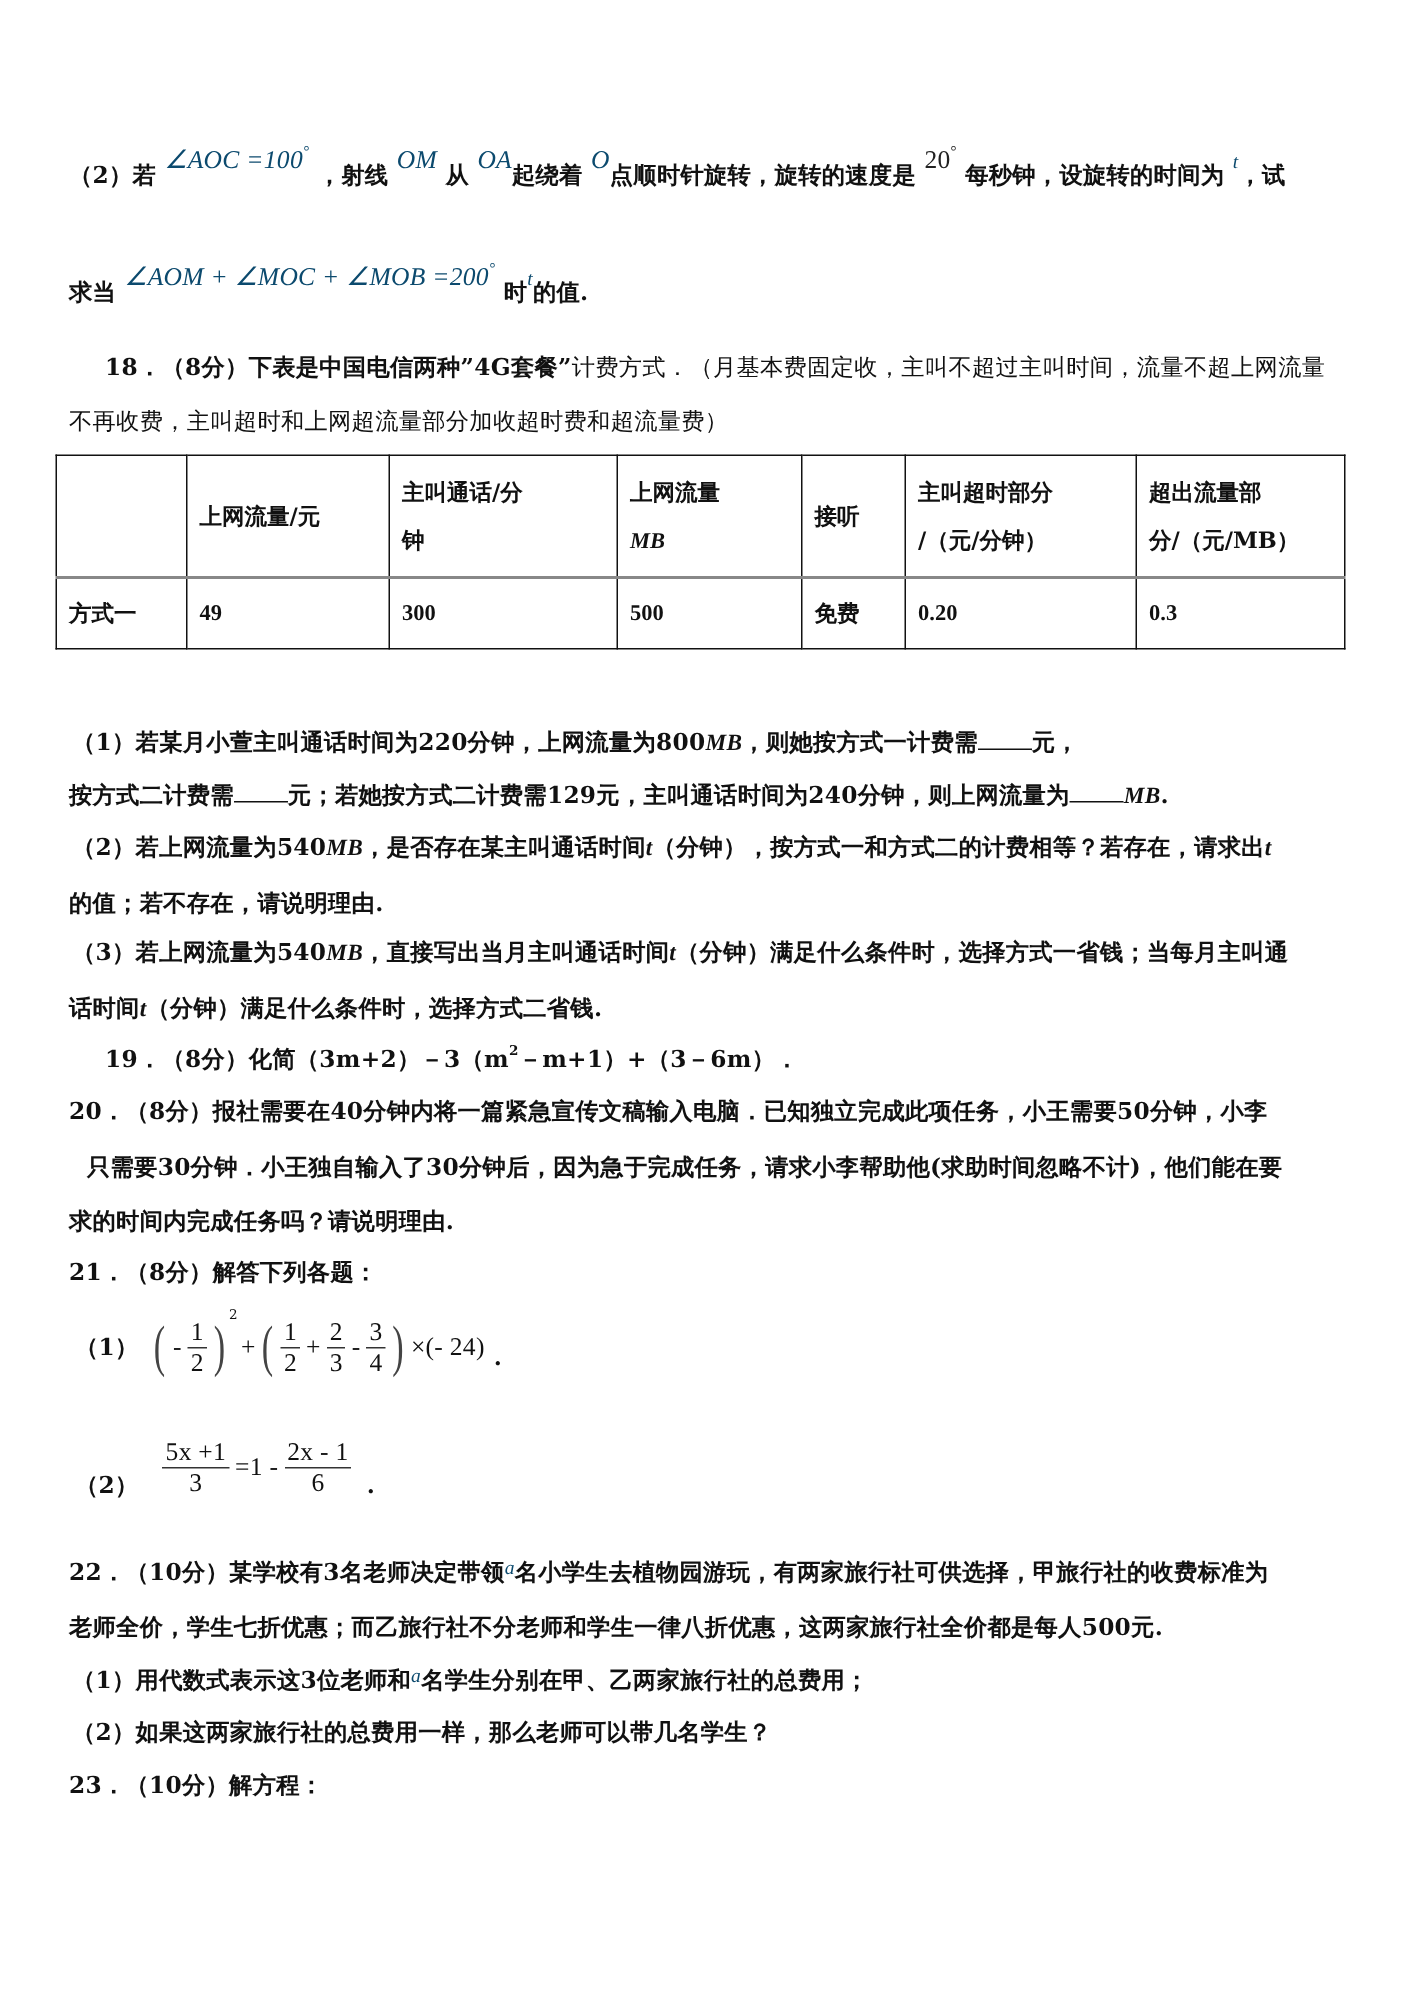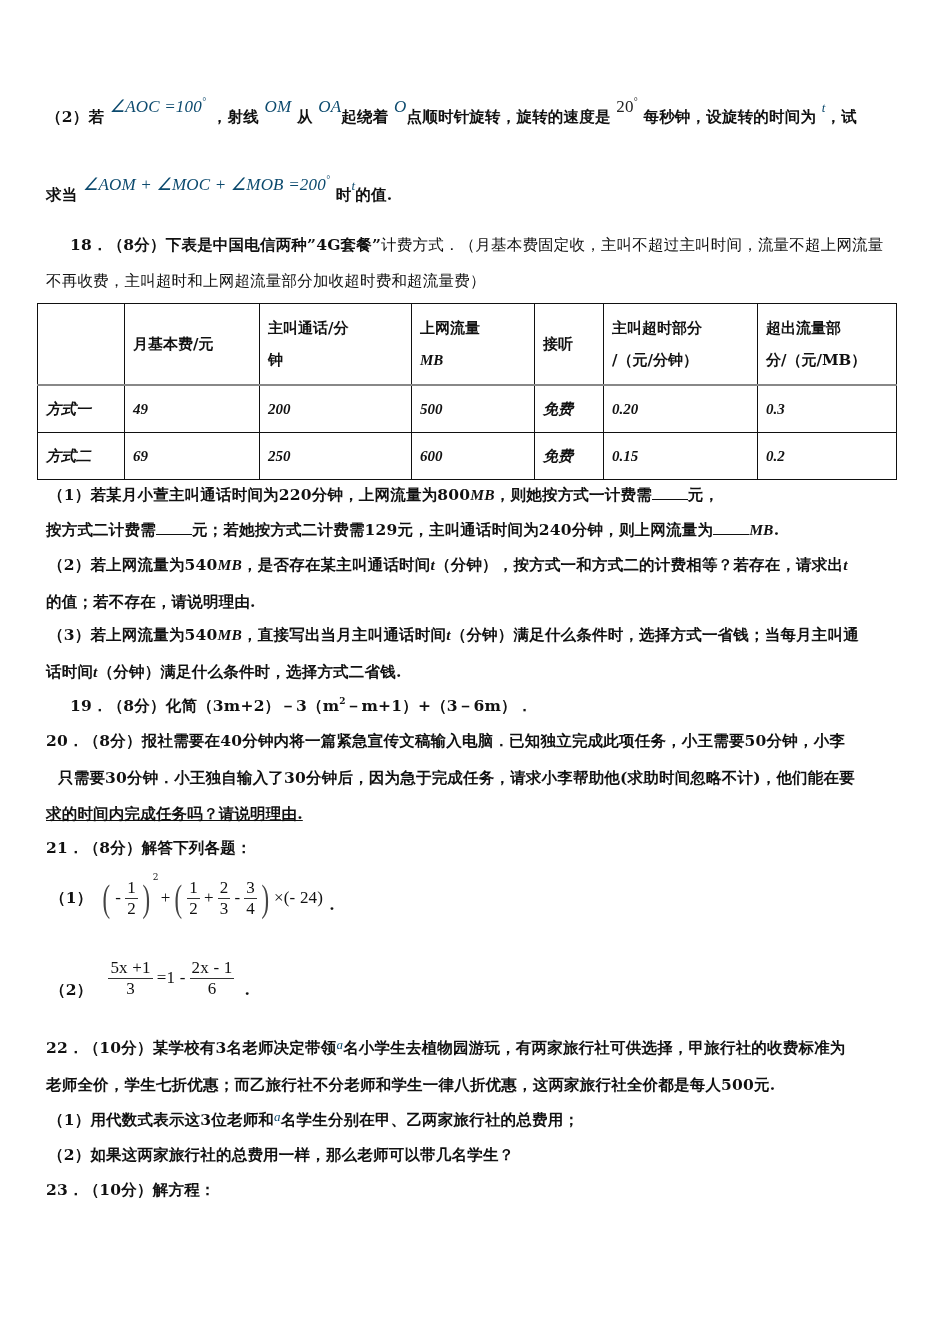--- a/index.html
+++ b/index.html
@@ -9,21 +9,21 @@
   .normal { font-weight: normal; }
   .math { font-family: "Liberation Serif", serif; font-style: italic; font-weight: normal; font-size: 17px; color: #0c4a6e; }
   .mathup { font-family: "Liberation Serif", serif; font-weight: normal; font-size: 17px; color: #222; }
   .sup { position: relative; top: -10px; }
   .blank { display: inline-block; width: 36px; border-bottom: 1.5px solid #111; height: 12px; }
   .it { font-style: italic; font-family: "Liberation Serif", serif; }
 
   table.fee { position: absolute; left: 37px; top: 303px; width: 860px; border-collapse: collapse; font-size: 15px; font-weight: bold; }
   table.fee td { border: 1.5px solid #111; padding: 0 8px; vertical-align: middle; line-height: 32px; }
   table.fee tr.hdr td { height: 80px; }
-  table.fee tr.row td { height: 46px; font-style: italic; }
+  table.fee tr.row td { height: 46px; }
   table.fee tr.hdr { border-bottom: 2.5px solid #888; }
   table.fee .num { font-family: "Liberation Serif", serif; }
 
   .frac { display: inline-block; vertical-align: middle; text-align: center; margin: 0 2px; font-family: "Liberation Serif", serif; font-weight: normal; font-size: 17px; }
   .frac .n { display: block; padding: 0 2px; border-bottom: 1px solid #333; line-height: 20px; }
   .frac .d { display: block; line-height: 20px; }
   .paren { font-family: "Liberation Serif", serif; font-weight: normal; font-size: 38px; vertical-align: middle; color: #444; transform: scaleX(0.6); display: inline-block; }
   .op { font-family: "Liberation Serif", serif; font-size: 17px; font-weight: normal; vertical-align: middle; margin: 0 2px; }
 </style>
 </head>
@@ -52,44 +52,35 @@
   <span>18．（8分）下表是中国电信两种”4G套餐”</span><span class="normal">计费方式．（月基本费固定收，主叫不超过主叫时间，流量不超上网流量</span>
 </div>
 <div class="line normal" style="top:271px;">
   <span>不再收费，主叫超时和上网超流量部分加收超时费和超流量费）</span>
 </div>
 
 <table class="fee">
   <tbody>
       <tr class="hdr">
     <td style="width:70px;"></td>
-    <td style="width:118px;"><span>月基本费/元</span></td>
+    <td style="width:118px;"><span>上网流量/元</span></td>
     <td style="width:135px;"><span>主叫通话/分</span><br><span>钟</span></td>
     <td style="width:106px;"><span>上网流量</span><br><span class="it">MB</span></td>
     <td style="width:52px;"><span>接听</span></td>
     <td style="width:137px;"><span>主叫超时部分</span><br><span>/（元/分钟）</span></td>
     <td><span>超出流量部</span><br><span>分/（元/MB）</span></td>
   </tr>
   <tr class="row">
     <td>方式一</td>
     <td class="num">49</td>
-    <td class="num">200</td>
+    <td class="num">300</td>
     <td class="num">500</td>
     <td>免费</td>
     <td class="num">0.20</td>
     <td class="num">0.3</td>
-  </tr>
-  <tr class="row">
-    <td>方式二</td>
-    <td class="num">69</td>
-    <td class="num">250</td>
-    <td class="num">600</td>
-    <td>免费</td>
-    <td class="num">0.15</td>
-    <td class="num">0.2</td>
   </tr>
 </tbody>
   </table>
 
 <div class="line" style="top:485px;left:48px;">
   <span>（1）若某月小萱主叫通话时间为220分钟，上网流量为800</span><span class="it">MB</span><span>，则她按方式一计费需</span><span class="blank"></span><span>元，</span>
 </div>
 <div class="line" style="top:520px;">
   <span>按方式二计费需</span><span class="blank"></span><span>元；若她按方式二计费需129元，主叫通话时间为240分钟，则上网流量为</span><span class="blank"></span><span class="it">MB</span><span>.</span>
 </div>
@@ -109,21 +100,21 @@
 <div class="line" style="top:696px;margin-left:24px;">
   <span>19．（8分）化简（3m+2）－3（m</span><span style="font-size:9px;vertical-align:top;">2</span><span>－m+1）+（3－6m）．</span>
 </div>
 
 <div class="line" style="top:731px;">
   <span>20．（8分）报社需要在40分钟内将一篇紧急宣传文稿输入电脑．已知独立完成此项任务，小王需要50分钟，小李</span>
 </div>
 <div class="line" style="top:768px;margin-left:12px;">
   <span>只需要30分钟．小王独自输入了30分钟后，因为急于完成任务，请求小李帮助他(求助时间忽略不计)，他们能在要</span>
 </div>
-<div class="line" style="top:804px;text-decoration:underline;">
+<div class="line" style="top:804px;">
   <span>求的时间内完成任务吗？请说明理由.</span>
 </div>
 
 <div class="line" style="top:838px;">
   <span>21．（8分）解答下列各题：</span>
 </div>
 
 <div class="line" style="top:870px;left:50px;height:56px;display:flex;align-items:center;">
   <span style="margin-right:8px;">（1）</span>
   <span class="paren">(</span>

